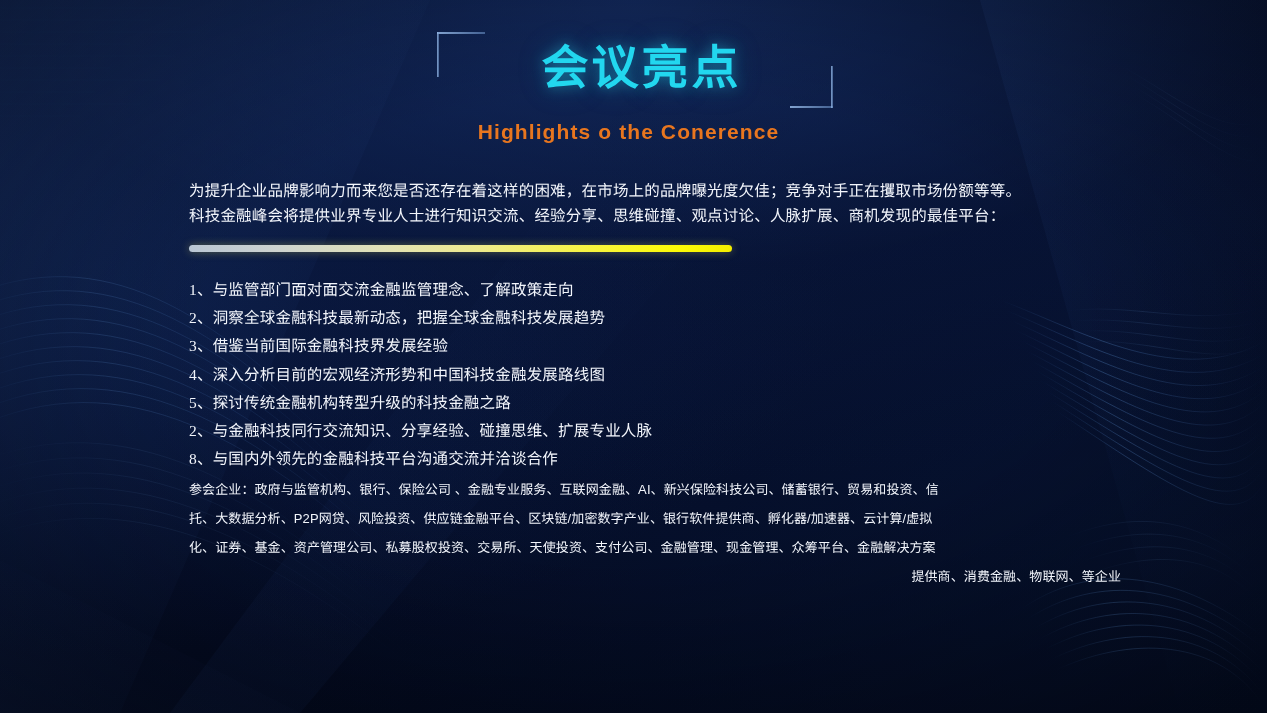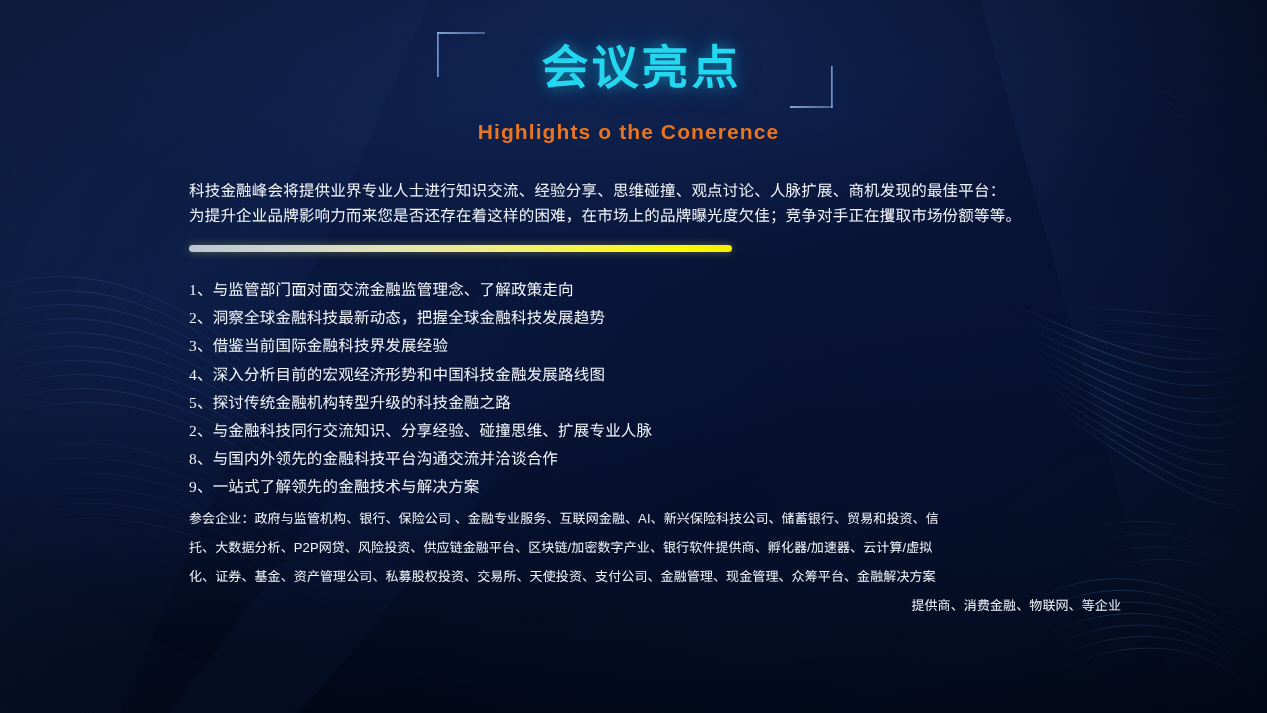--- a/index.html
+++ b/index.html
@@ -253,35 +253,34 @@
     </div>
 
     <div class="title">会议亮点</div>
 
     <div class="subtitle">Highlights o the Conerence</div>
   </div>
 
   <div class="body-wrap">
 
     <div class="intro">
+      <div class="line">为提升企业品牌影响力而来您是否还存在着这样的困难，在市场上的品牌曝光度欠佳；竞争对手正在攫取市场份额等等。</div>
       <div class="line">科技金融峰会将提供业界专业人士进行知识交流、经验分享、思维碰撞、观点讨论、人脉扩展、商机发现的最佳平台：</div>
-      <div class="line">为提升企业品牌影响力而来您是否还存在着这样的困难，在市场上的品牌曝光度欠佳；竞争对手正在攫取市场份额等等。</div>
     </div>
 
     <div class="divider"></div>
 
     <div class="points">
       <div class="point">1、与监管部门面对面交流金融监管理念、了解政策走向</div>
       <div class="point">2、洞察全球金融科技最新动态，把握全球金融科技发展趋势</div>
       <div class="point">3、借鉴当前国际金融科技界发展经验</div>
       <div class="point">4、深入分析目前的宏观经济形势和中国科技金融发展路线图</div>
       <div class="point">5、探讨传统金融机构转型升级的科技金融之路</div>
       <div class="point">2、与金融科技同行交流知识、分享经验、碰撞思维、扩展专业人脉</div>
       <div class="point">8、与国内外领先的金融科技平台沟通交流并洽谈合作</div>
-      <div class="point">9、一站式了解领先的金融技术与解决方案</div>
     </div>
 
     <div class="companies">
       <div class="crow">参会企业：政府与监管机构、银行、保险公司 、金融专业服务、互联网金融、AI、新兴保险科技公司、储蓄银行、贸易和投资、信</div>
       <div class="crow">托、大数据分析、P2P网贷、风险投资、供应链金融平台、区块链/加密数字产业、银行软件提供商、孵化器/加速器、云计算/虚拟</div>
       <div class="crow">化、证券、基金、资产管理公司、私募股权投资、交易所、天使投资、支付公司、金融管理、现金管理、众筹平台、金融解决方案</div>
       <div class="crow last">提供商、消费金融、物联网、等企业</div>
     </div>
 
   </div>

